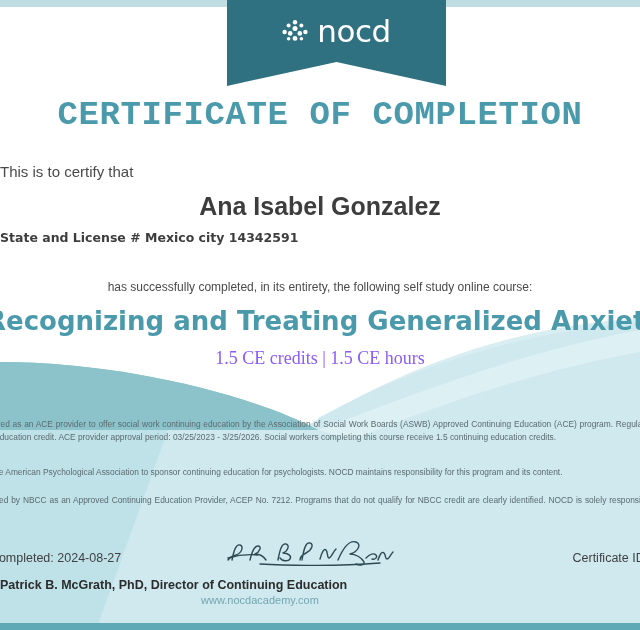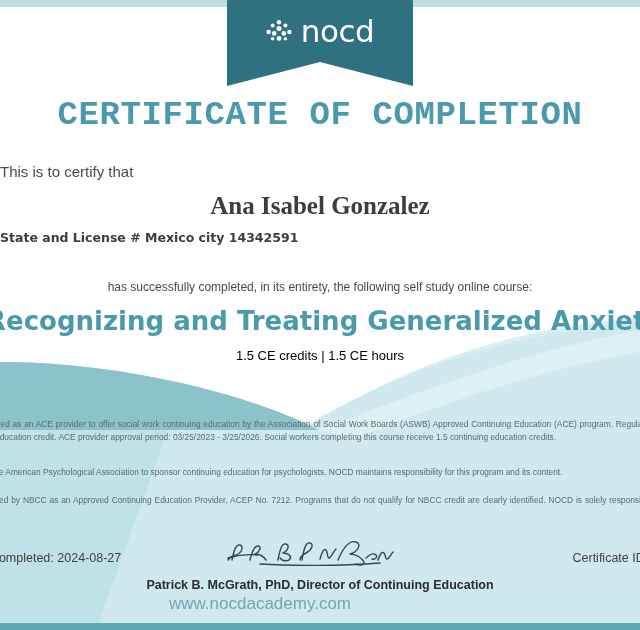--- a/index.html
+++ b/index.html
@@ -29,20 +29,21 @@
     pointer-events: none;
   }
 
   
   .ribbon {
     position: absolute;
     left: 227px;
     top: 0;
     width: 186px;
     height: 86px;
+    padding-left: 33px;
   }
   .ribbon-body {
     position: absolute;
     inset: 0;
     background: #2f7180;
     clip-path: polygon(0 0, 100% 0, 100% 100%, 50% 72%, 0 100%);
   }
   .ribbon-inner {
     position: absolute;
     left: 0;
@@ -102,21 +103,21 @@
   }
   .recipient-name {
     position: absolute;
     top: 192px;
     left: 0;
     width: 640px;
     text-align: center;
     color: #3d3d3d;
     font-size: 25px;
     font-weight: bold;
-    font-family: Liberation Serif, serif;
+    font-family: Liberation Sans, sans-serif;
   }
   .license-line {
     position: absolute;
     top: 230px;
     left: 0;
     width: 640px;
     text-align: left;
     color: #3d3d3d;
     font-size: 12.5px;
     font-weight: bold;
@@ -142,22 +143,23 @@
     font-weight: bold;
     white-space: nowrap;
     font-family: "DejaVu Sans", sans-serif;
   }
   .credits-line {
     position: absolute;
     top: 348px;
     left: 0;
     width: 640px;
     text-align: center;
-    color: #000000;
-    font-size: 13px;
+    color: #8b5cf6;
+    font-size: 18px;
+    font-family: Liberation Serif, serif;
   }
 
   
   .fineprint {
     position: absolute;
     left: -92px;
     width: 824px;
     color: #5a6b70;
     font-size: 8.4px;
     line-height: 12.5px;
@@ -195,33 +197,32 @@
     font-size: 22px;
     font-family: "DejaVu Serif", serif;
     font-style: italic;
   }
   .signature svg { display: inline-block; }
   .signatory {
     position: absolute;
     left: 0;
     top: 578px;
     width: 640px;
-    text-align: center;
     color: #2c2c2c;
     font-size: 12.5px;
     font-weight: bold;
   }
   .website {
     position: absolute;
     left: 0;
     top: 594px;
     width: 520px;
     text-align: center;
     color: #74a6b2;
-    font-size: 17px;
+    font-size: 11px;
   }
   .contact {
     position: absolute;
     left: 0;
     top: 607px;
     width: 640px;
     text-align: center;
     color: #2c2c2c;
     font-size: 12px;
     font-weight: bold;

